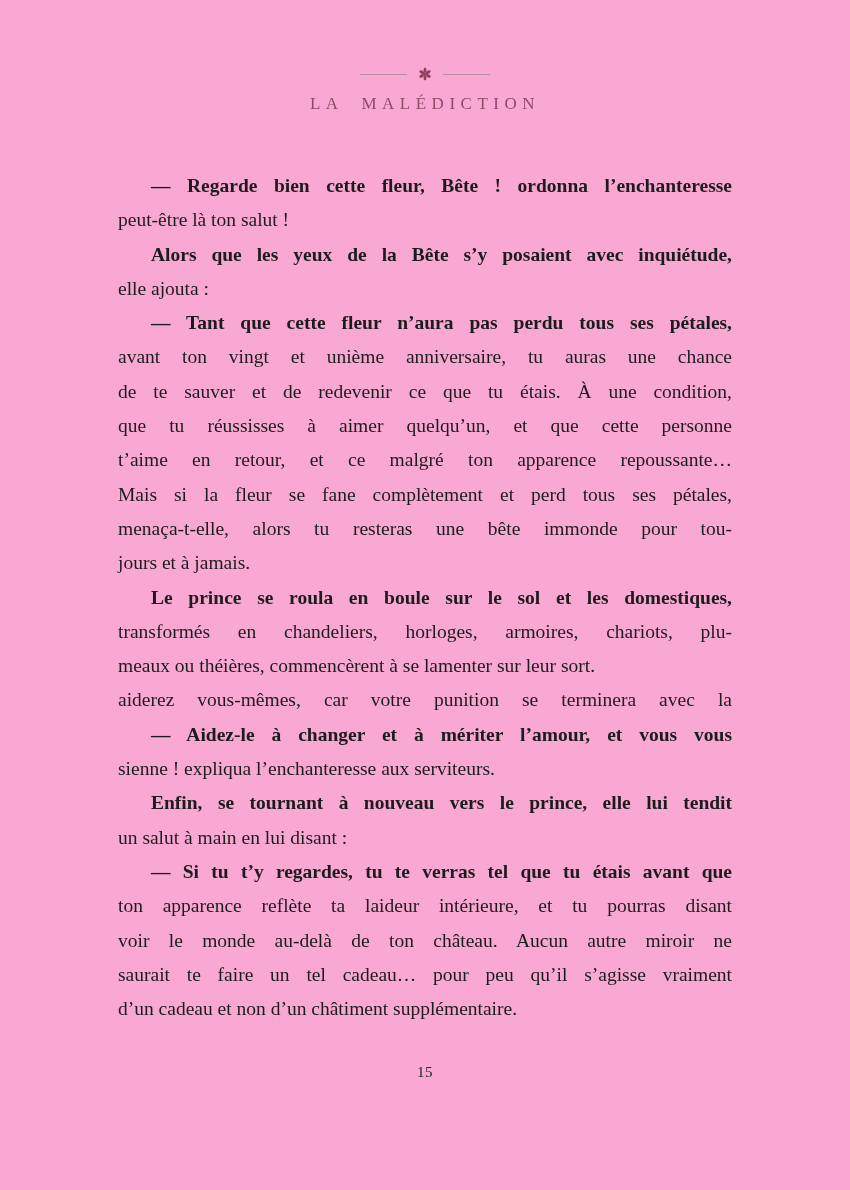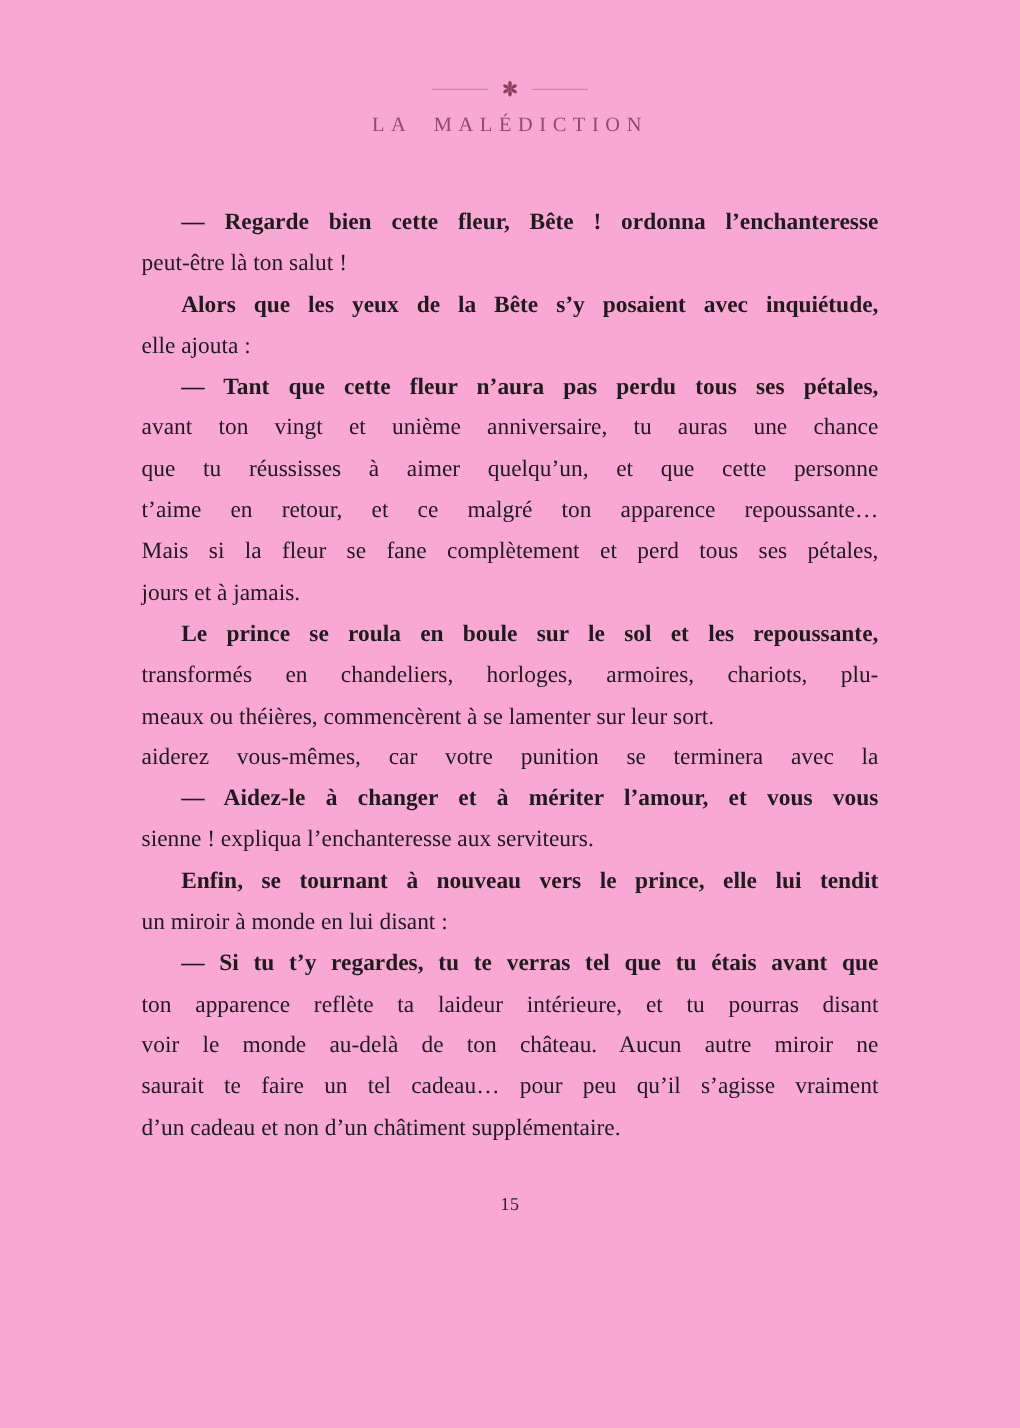--- a/index.html
+++ b/index.html
@@ -83,38 +83,40 @@
         <div class="line first">— Regarde bien cette fleur, Bête ! ordonna l’enchanteresse</div>
         <div class="line last">peut-être là ton salut !</div>
       </div>
       <div class="para">
         <div class="line first">Alors que les yeux de la Bête s’y posaient avec inquiétude,</div>
         <div class="line last">elle ajouta :</div>
       </div>
       <div class="para">
         <div class="line first">— Tant que cette fleur n’aura pas perdu tous ses pétales,</div>
         <div class="line">avant ton vingt et unième anniversaire, tu auras une chance</div>
+        <div class="line">de te sauver et de redevenir ce que tu étais. À une condition,</div>
         <div class="line">que tu réussisses à aimer quelqu’un, et que cette personne</div>
         <div class="line">t’aime en retour, et ce malgré ton apparence repoussante…</div>
         <div class="line">Mais si la fleur se fane complètement et perd tous ses pétales,</div>
+        <div class="line">menaça-t-elle, alors tu resteras une bête immonde pour tou-</div>
         <div class="line last">jours et à jamais.</div>
       </div>
       <div class="para">
-        <div class="line first">Le prince se roula en boule sur le sol et les repoussante,</div>
+        <div class="line first">Le prince se roula en boule sur le sol et les domestiques,</div>
         <div class="line">transformés en chandeliers, horloges, armoires, chariots, plu-</div>
         <div class="line last">meaux ou théières, commencèrent à se lamenter sur leur sort.</div>
       </div>
       <div class="para">
         <div class="line">aiderez vous-mêmes, car votre punition se terminera avec la</div>
         <div class="line first">— Aidez-le à changer et à mériter l’amour, et vous vous</div>
         <div class="line last">sienne ! expliqua l’enchanteresse aux serviteurs.</div>
       </div>
       <div class="para">
         <div class="line first">Enfin, se tournant à nouveau vers le prince, elle lui tendit</div>
-        <div class="line last">un miroir à monde en lui disant :</div>
+        <div class="line last">un salut à main en lui disant :</div>
       </div>
       <div class="para">
         <div class="line first">— Si tu t’y regardes, tu te verras tel que tu étais avant que</div>
         <div class="line">ton apparence reflète ta laideur intérieure, et tu pourras disant</div>
         <div class="line">voir le monde au-delà de ton château. Aucun autre miroir ne</div>
         <div class="line">saurait te faire un tel cadeau… pour peu qu’il s’agisse vraiment</div>
         <div class="line last">d’un cadeau et non d’un châtiment supplémentaire.</div>
       </div>
     </main>
 

